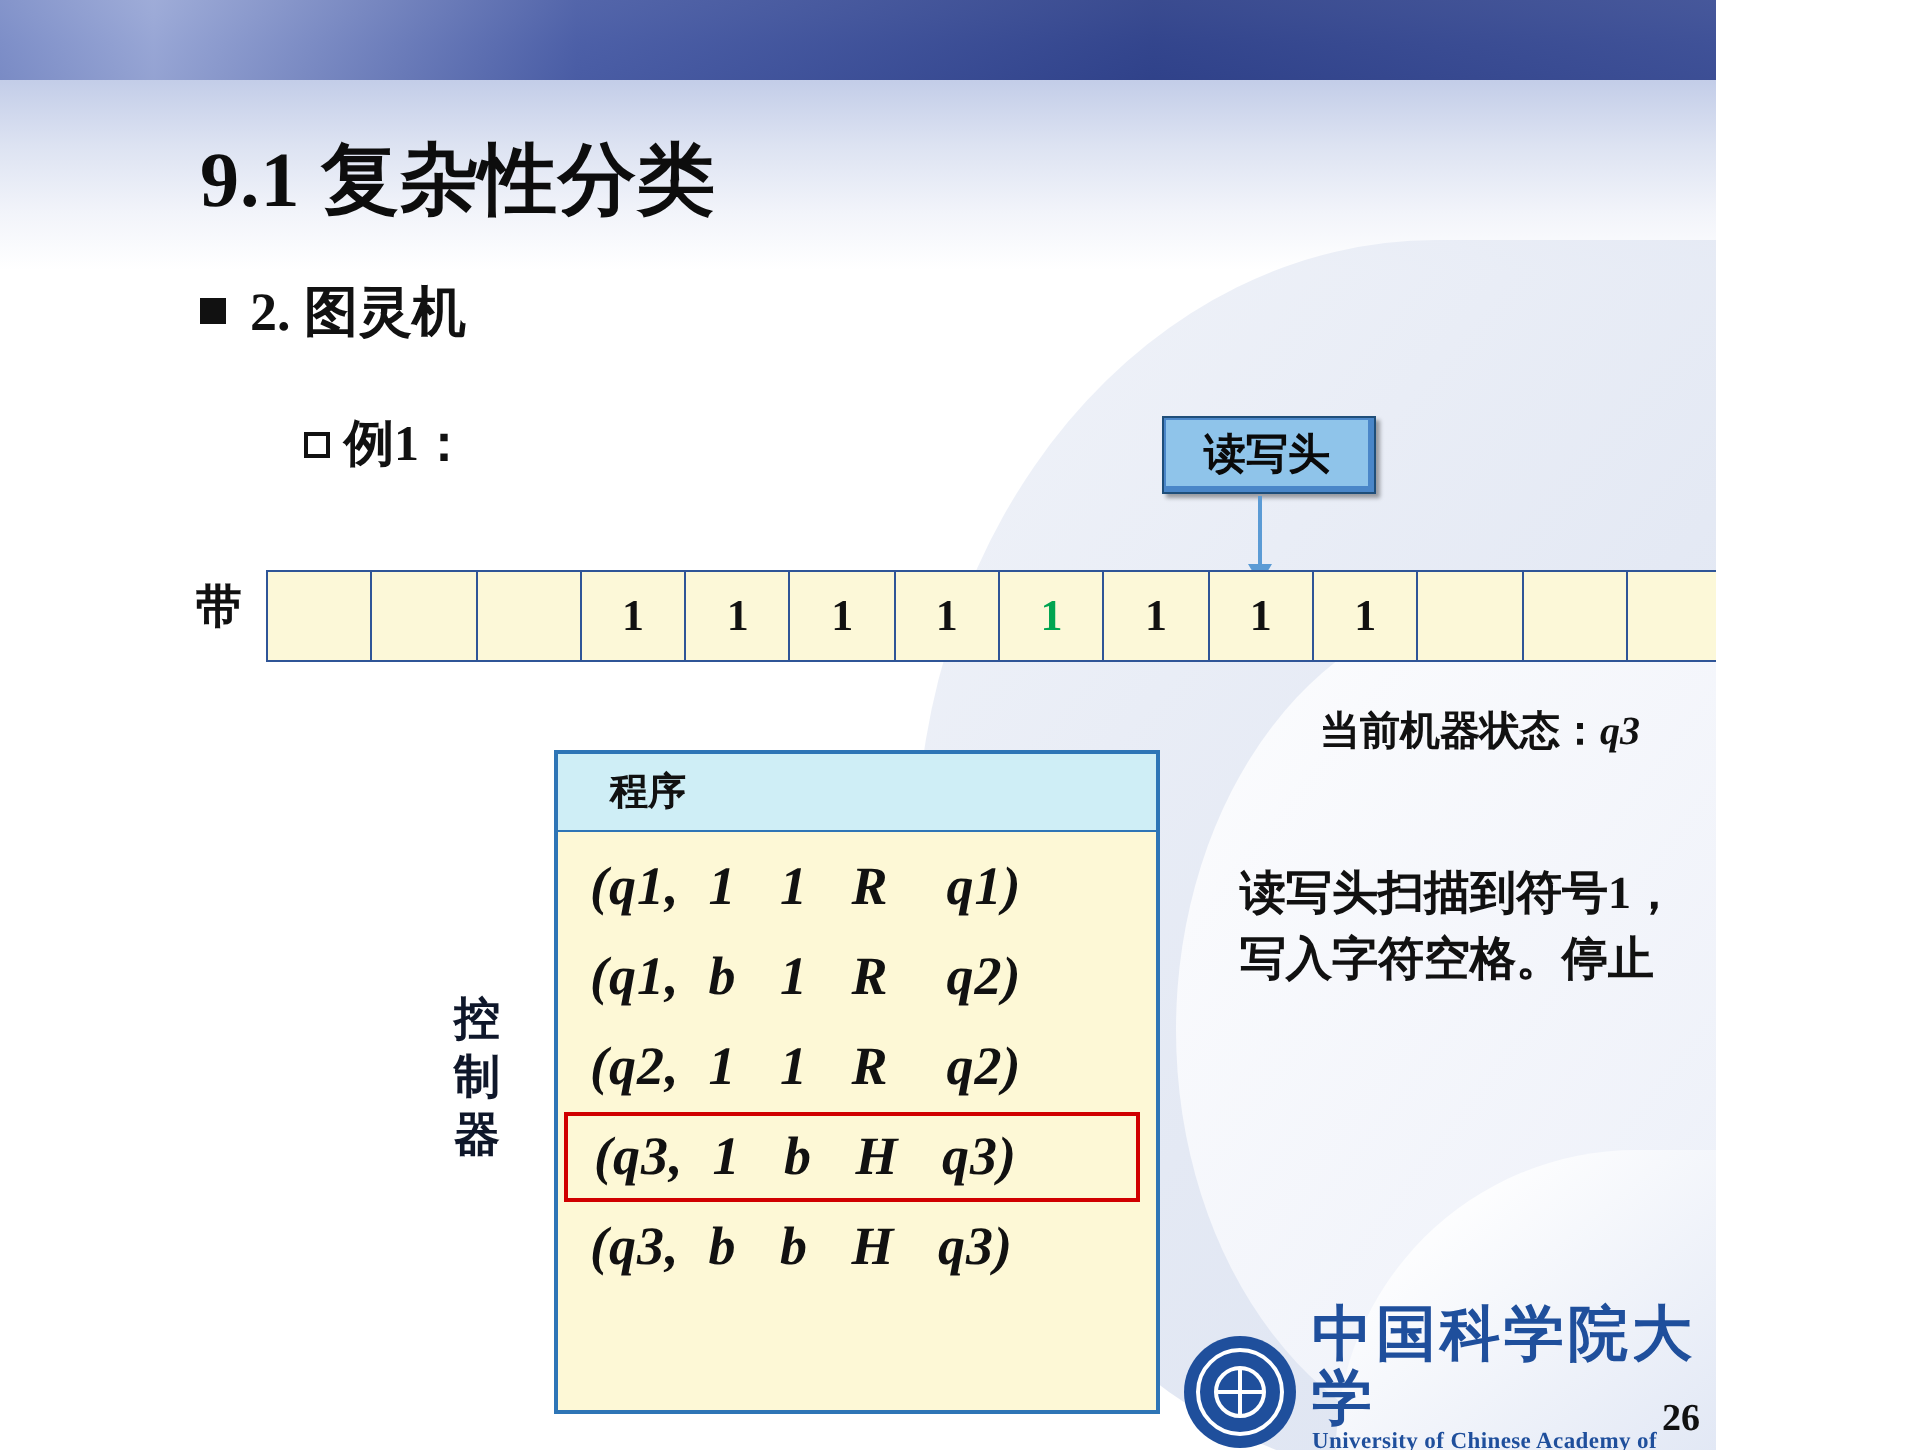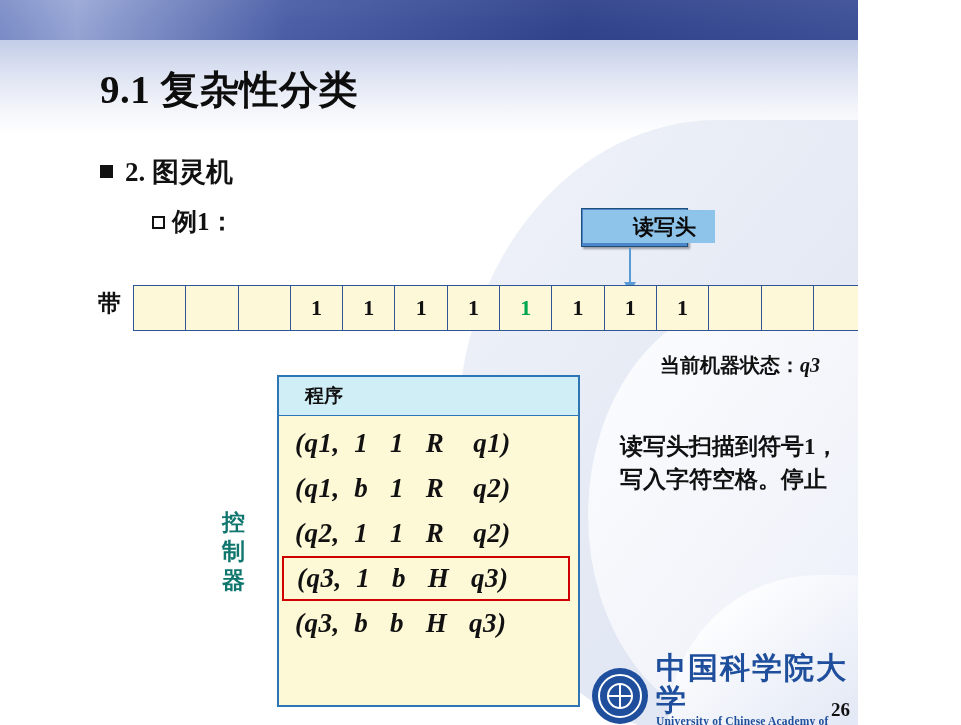--- a/index.html
+++ b/index.html
@@ -83,21 +83,21 @@
     font-size: 39px;
     font-weight: bold;
     color: #0d0d0d;
     font-family: "Liberation Serif", serif;
     letter-spacing: 0.5px;
   }
 
   .bullet1 {
     position: absolute;
     left: 100px;
-    top: 154px;
+    top: 138px;
     font-size: 27px;
     font-weight: bold;
     color: #111111;
   }
   .bullet1 .sq {
     display: inline-block;
     width: 13px;
     height: 13px;
     background: #111;
     margin-right: 12px;
@@ -139,21 +139,20 @@
     top: 210px;
     width: 101px;
     height: 33px;
     background: #8fc4ea;
     display: flex;
     align-items: center;
     justify-content: center;
     font-size: 21px;
     font-weight: bold;
     color: #0a0a0a;
-    padding-left: 31px;
   }
   .head-arrow {
     position: absolute;
     left: 629px;
     top: 248px;
     width: 2px;
     height: 36px;
     background: #5b9bd5;
   }
   .head-arrow::after {
@@ -209,26 +208,26 @@
   }
   .state-line .q {
     font-style: italic;
     font-family: "Liberation Serif", serif;
   }
 
   
   .ctrl-label {
     position: absolute;
     left: 222px;
-    top: 509px;
+    top: 496px;
     font-size: 23px;
     font-weight: bold;
-    color: #0f766e;
+    color: #0f172a;
     line-height: 1.25;
-    text-align: left;
+    text-align: right;
     width: 28px;
   }
 
   
   .prog-box {
     position: absolute;
     left: 277px;
     top: 375px;
     width: 303px;
     height: 332px;

